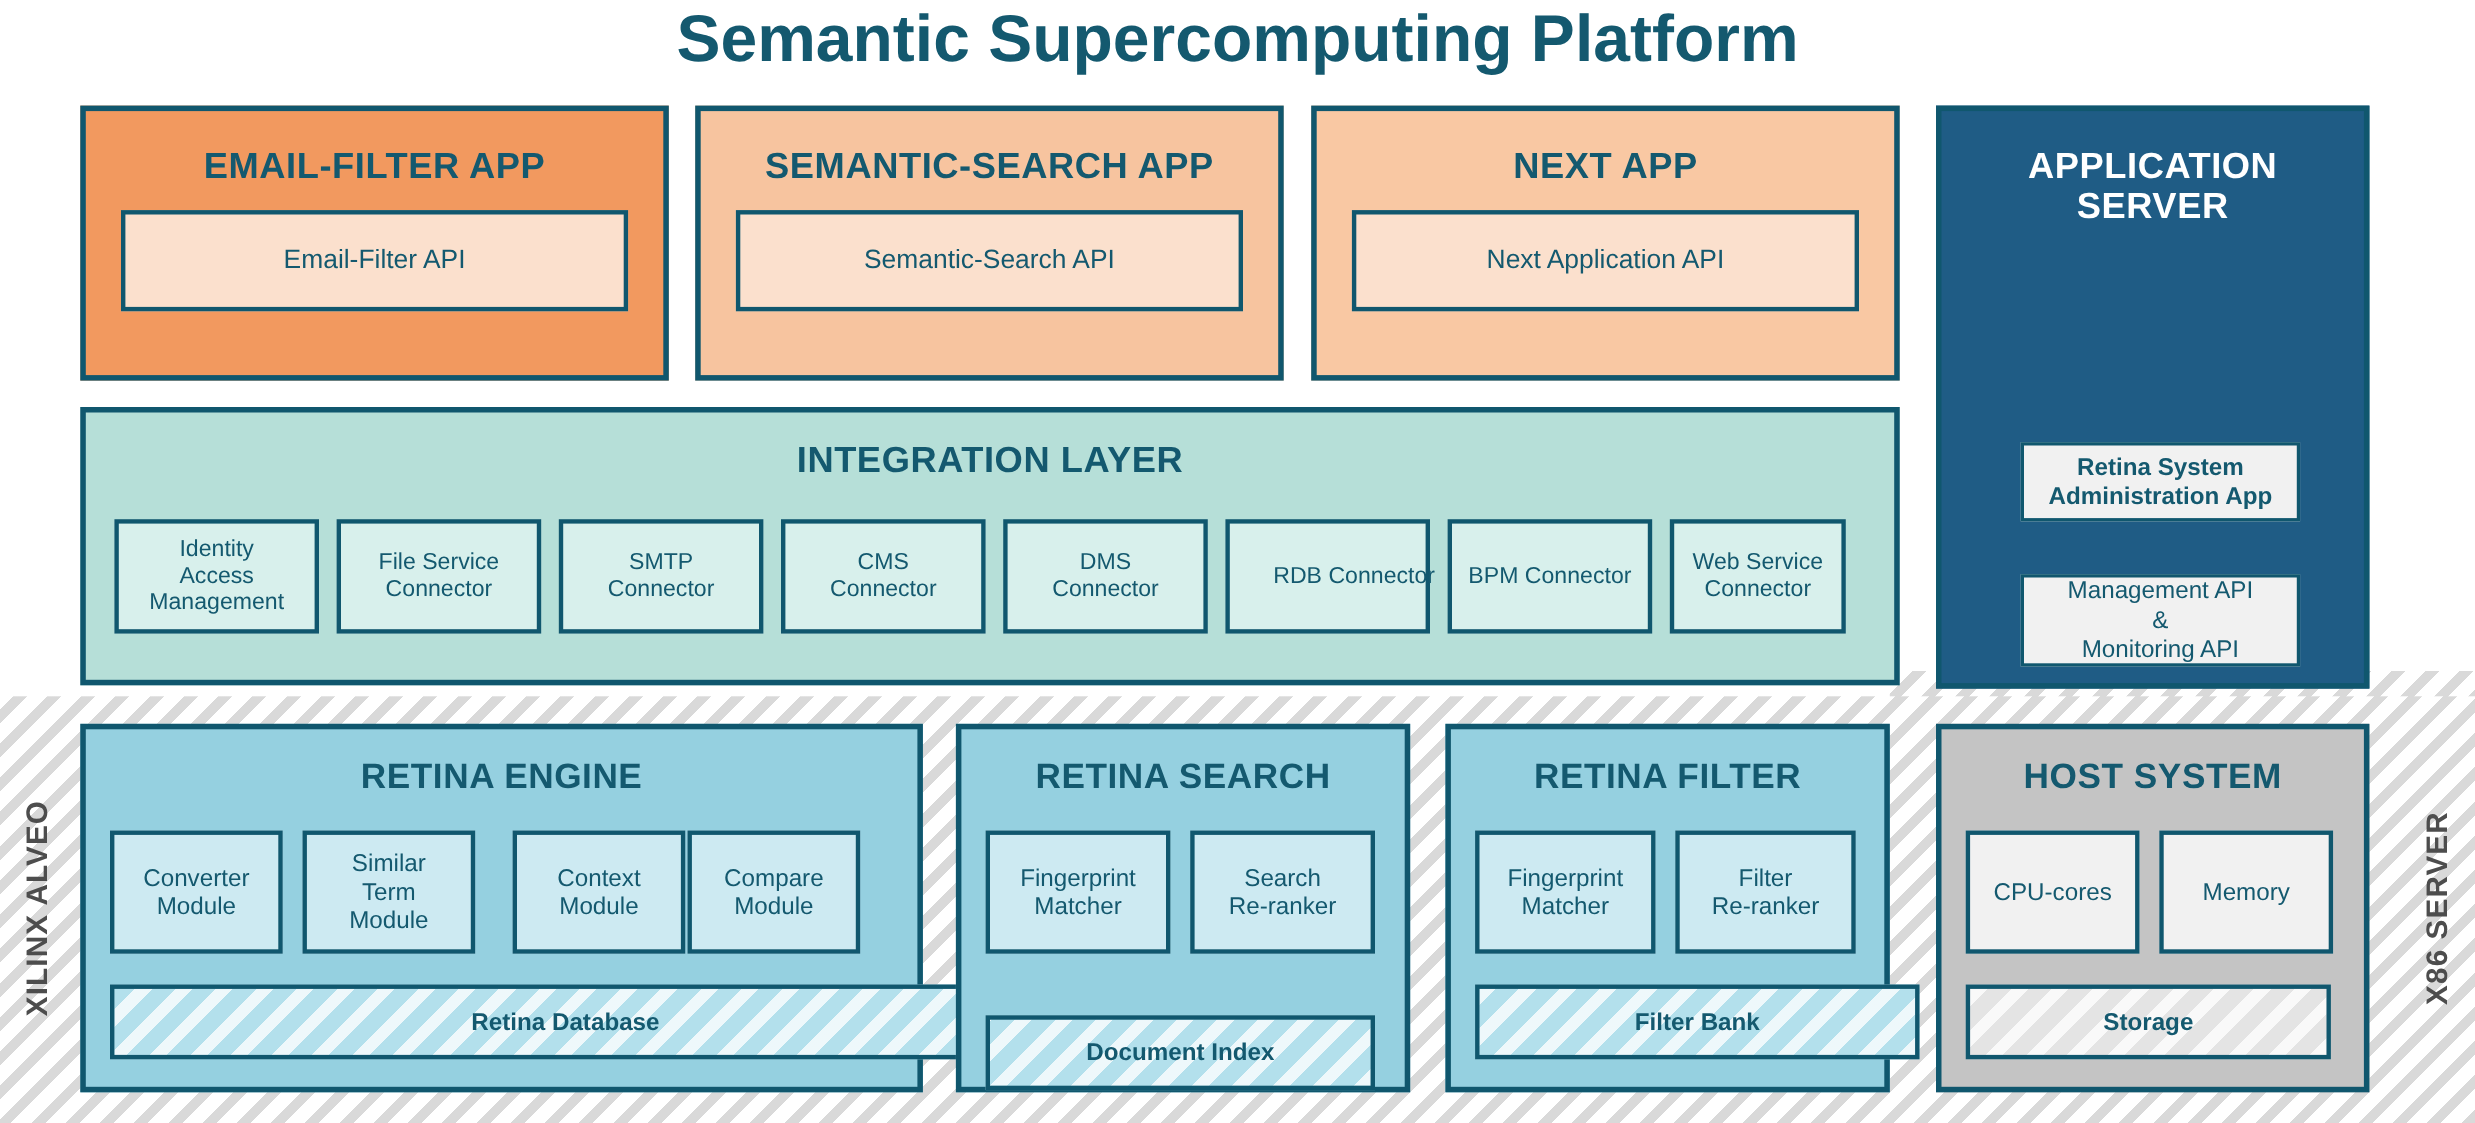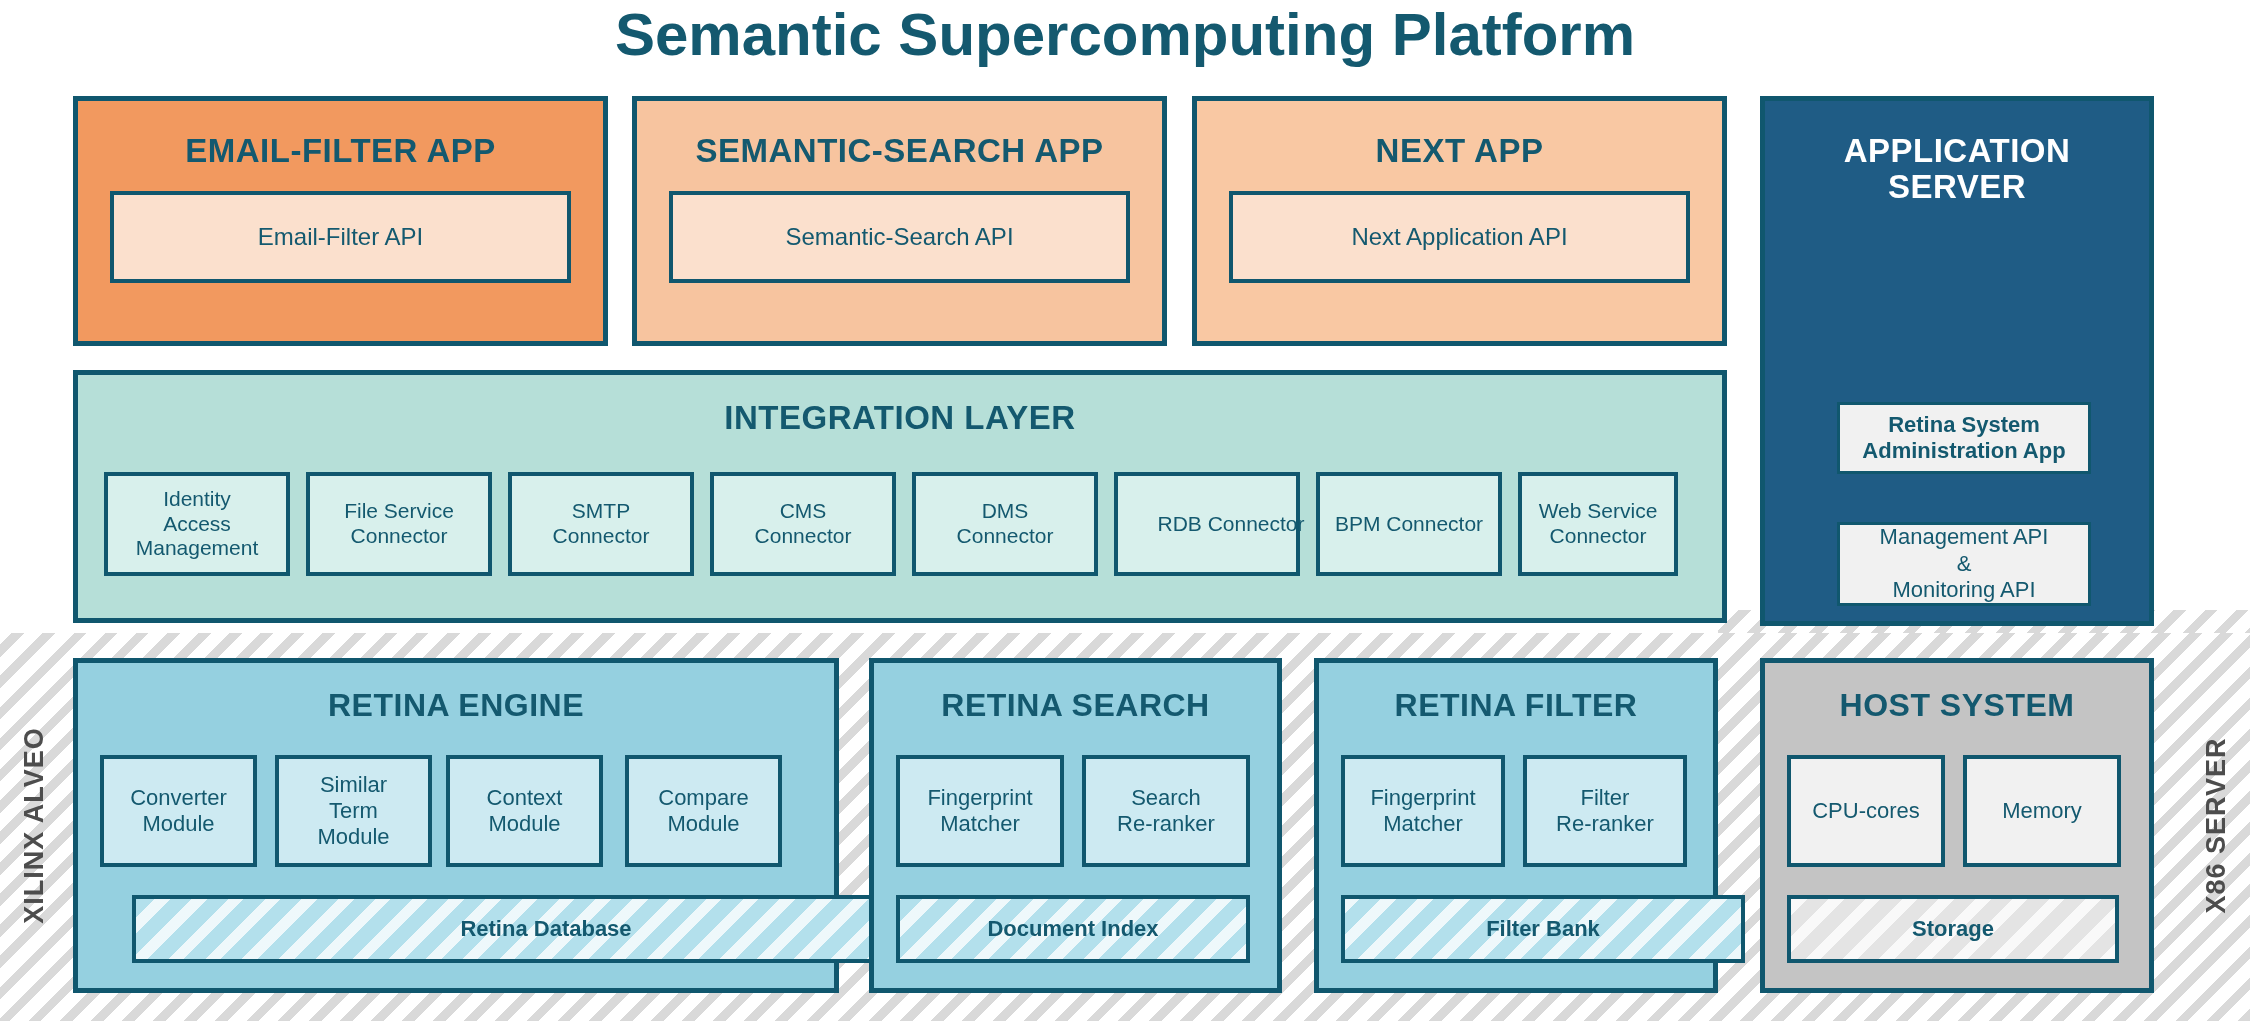--- a/index.html
+++ b/index.html
@@ -122,43 +122,43 @@
 
   .mod{
     position:absolute;top:92px;height:112px;background:#cdeaf2;
     font-size:22px;color:#14596f;
   }
   #hw-host .mod{background:#f1f1f1;text-align:right;}
 
   
   #mod-conv{left:22px;width:157px;}
   #mod-sim{left:197px;width:157px;}
-  #mod-ctx{left:368px;width:157px;}
+  #mod-ctx{left:388px;width:157px;}
   #mod-cmp{left:547px;width:157px;}
   
   #mod-sfp{left:22px;width:168px;}
   #mod-srr{left:208px;width:168px;}
   
   #mod-ffp{left:22px;width:164px;}
   #mod-frr{left:204px;width:164px;}
   
   #mod-cpu{left:22px;width:158px;}
   #mod-mem{left:198px;width:158px;}
 
   .store{
     position:absolute;left:22px;top:232px;height:68px;
     font-size:22px;font-weight:bold;color:#14596f;
     background-color:#b3e0ec;
     background-image:repeating-linear-gradient(
         -45deg,
         rgba(255,255,255,.78) 0px, rgba(255,255,255,.78) 11px,
         rgba(0,0,0,0) 11px, rgba(0,0,0,0) 26px);
   }
-  #hw-engine .store{width:828px;margin-left:32px;}
-  #hw-search .store{width:354px;}
+  #hw-engine .store{width:828px;}
+  #hw-search .store{width:354px;margin-top:28px;}
   #hw-filter .store{width:404px;}
   #hw-host .store{
     width:332px;
     background-color:#e4e4e4;
   }
 </style>
 </head>
 <body>
 
 <div class="stripe-band" id="x86-top-band"></div>

